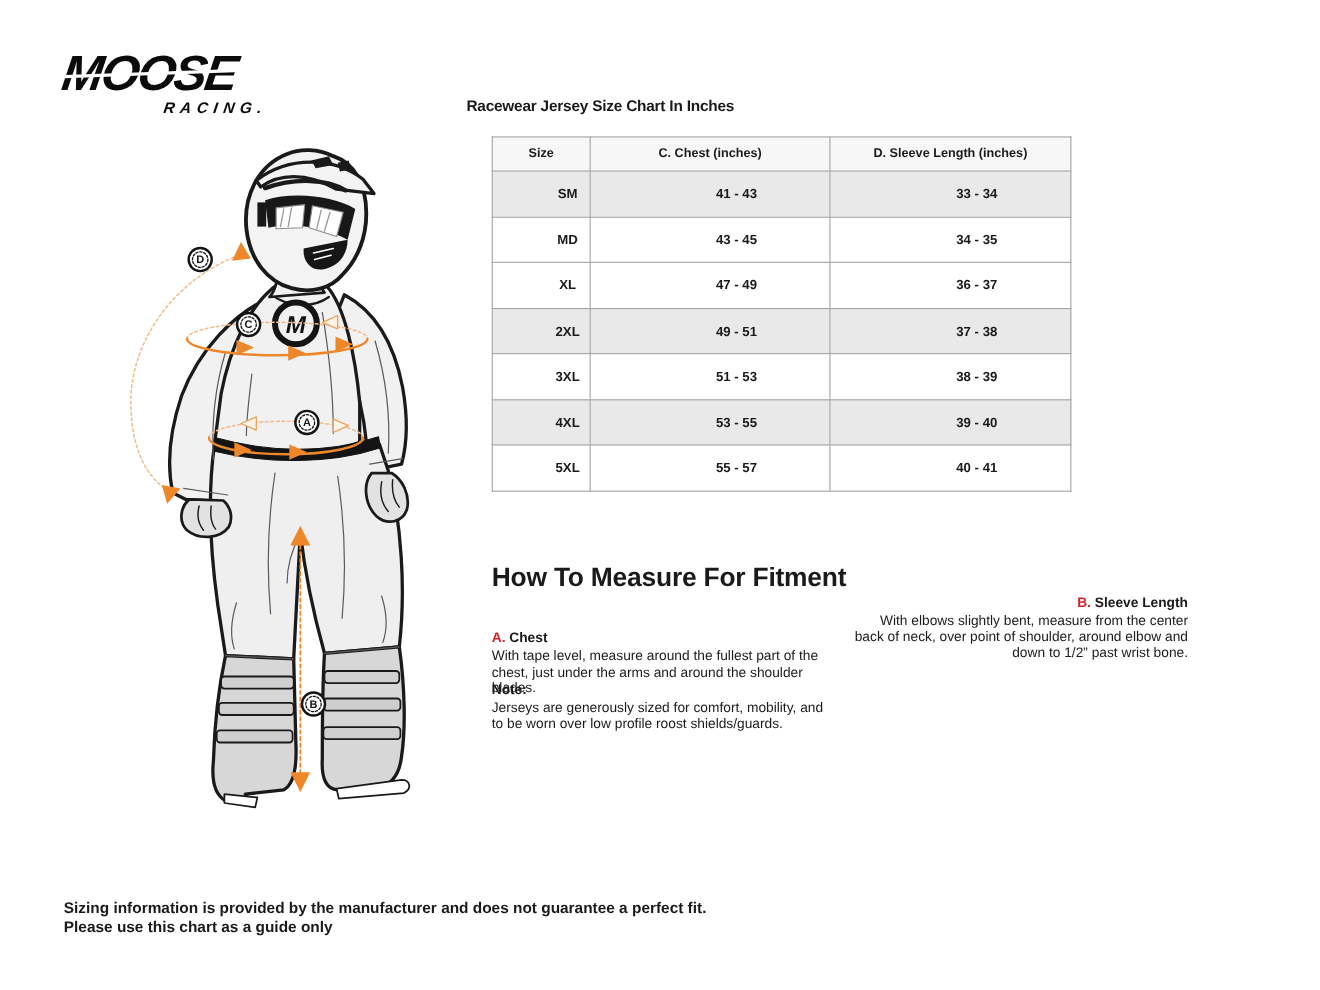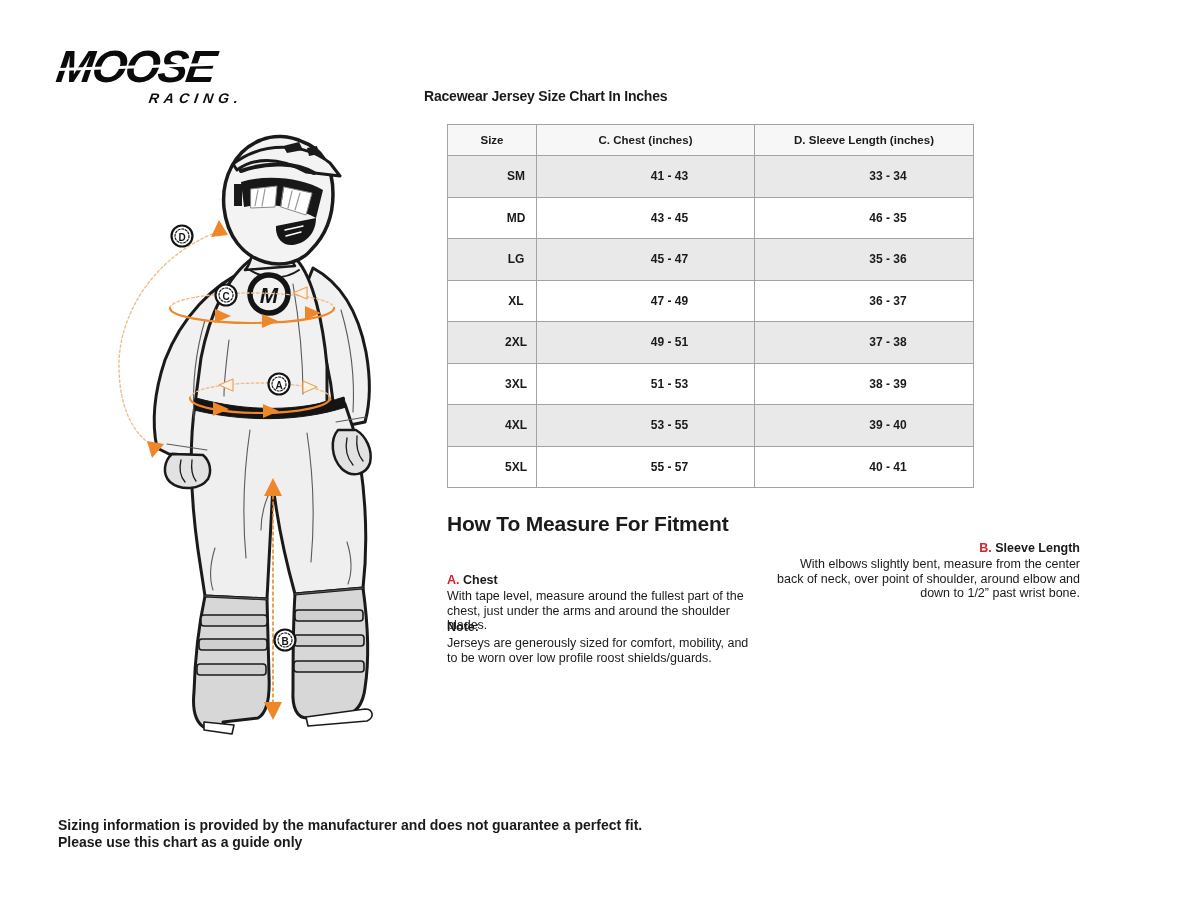--- a/index.html
+++ b/index.html
@@ -18,21 +18,21 @@
     background:#ffffff;transform:rotate(-2deg);
   }
   .logo-racing{
     font-style:italic;font-weight:bold;font-size:14px;letter-spacing:5px;
     text-align:right;color:#0b0b0b;margin-top:1px;transform:skewX(-8deg);
   }
   
   .figure{position:absolute;left:55px;top:118px;width:380px;height:625px;}
   
   .chart-title{position:absolute;left:424px;top:88px;font-size:14px;font-weight:bold;margin:0;letter-spacing:-0.2px;}
-  .measure-title{position:absolute;left:447px;top:512px;font-size:21px;font-weight:bold;margin:0;letter-spacing:-0.2px;}
+  .measure-title{position:absolute;left:447px;top:512px;font-size:24px;font-weight:bold;margin:0;letter-spacing:-0.2px;}
   
   .size-table{
     position:absolute;left:447px;top:124px;width:524px;border-collapse:collapse;
     table-layout:fixed;font-size:12px;
   }
   .size-table th,.size-table td{
     border:1px solid #a3a3a3;text-align:center;vertical-align:middle;
     font-weight:bold;color:#1a1a1a;padding:0;
   }
   .size-table th{height:30px;background:#f7f7f7;font-size:11.5px;}
@@ -183,26 +183,21 @@
   </thead>
   <tbody>
       <tr class="alt">
     <td>SM</td>
     <td>41 - 43</td>
     <td>33 - 34</td>
   </tr>
       <tr>
     <td>MD</td>
     <td>43 - 45</td>
-    <td>46 - 35</td>
-  </tr>
-      <tr class="alt">
-    <td>LG</td>
-    <td>45 - 47</td>
-    <td>35 - 36</td>
+    <td>34 - 35</td>
   </tr>
       <tr>
     <td>XL</td>
     <td>47 - 49</td>
     <td>36 - 37</td>
   </tr>
       <tr class="alt">
     <td>2XL</td>
     <td>49 - 51</td>
     <td>37 - 38</td>

